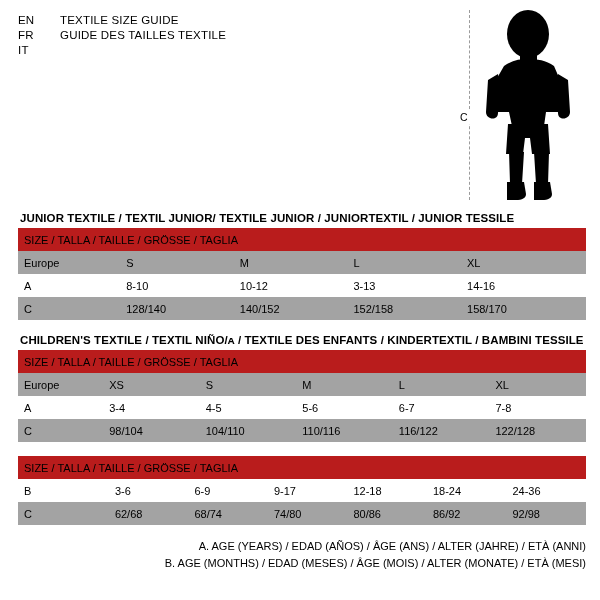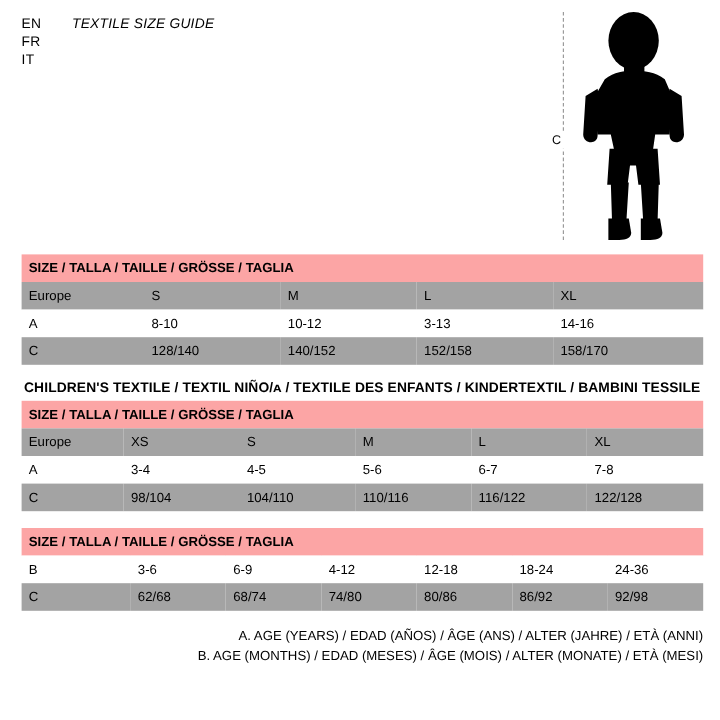--- a/index.html
+++ b/index.html
@@ -37,21 +37,20 @@
     font-size: 11.5px;
     letter-spacing: 0.2px;
   }
   .lang-code {
     width: 42px;
     flex: 0 0 42px;
     font-weight: normal;
   }
   .lang-text {
     flex: 1;
-    font-style: italic;
   }
 
   
   .figure-area {
     position: absolute;
     top: 6px;
     left: 452px;
     width: 140px;
     height: 200px;
   }
@@ -93,22 +92,22 @@
     width: 100%;
     border-collapse: collapse;
     font-size: 11px;
     margin-bottom: 14px;
   }
   table.size-table td {
     padding: 3px 0 3px 6px;
     vertical-align: middle;
   }
   tr.head-row td {
-    background: #fca5a5;
-    font-weight: bold;
+    background: #b91c1c;
+    font-weight: normal;
     color: #000;
     height: 17px;
   }
   tr.gray-row td {
     background: #a3a3a3;
     height: 17px;
   }
   tr.white-row td {
     background: #ffffff;
     height: 17px;
@@ -138,20 +137,21 @@
 
 <div class="page">
 
   <div class="lang-block">
     <div class="lang-row">
       <span class="lang-code">EN</span>
       <span class="lang-text">TEXTILE SIZE GUIDE</span>
     </div>
     <div class="lang-row">
       <span class="lang-code">FR</span>
+      <span class="lang-text">GUIDE DES TAILLES TEXTILE</span>
     </div>
     <div class="lang-row">
       <span class="lang-code">IT</span>
     </div>
   </div>
 
   <div class="figure-area">
     <div class="dash-line"></div>
     <div class="c-label">C</div>
     <svg class="silhouette" width="110" height="198" viewBox="0 0 110 198">
@@ -176,20 +176,21 @@
 
         <path d="M27 174 L44 174 L46 186 C46 190, 42 192, 36 192 L27 192 Z"></path>
 
         <path d="M54 174 L70 174 L72 186 C72 190, 68 192, 62 192 L54 192 Z"></path>
       </g>
     </svg>
   </div>
 
   <div class="tables-wrap">
 
+    <div class="section-title">JUNIOR TEXTILE / TEXTIL JUNIOR/ TEXTILE JUNIOR / JUNIORTEXTIL / JUNIOR TESSILE</div>
     <table class="size-table">
       <tbody>
           <tr class="head-row">
         <td colspan="5">SIZE / TALLA / TAILLE / GRÖSSE / TAGLIA</td>
       </tr>
       <tr class="gray-row">
         <td style="width:18%">Europe</td>
         <td style="width:20%">S</td>
         <td style="width:20%">M</td>
         <td style="width:20%">L</td>
@@ -247,21 +248,21 @@
 
     <table class="size-table">
       <tbody>
           <tr class="head-row">
         <td colspan="7">SIZE / TALLA / TAILLE / GRÖSSE / TAGLIA</td>
       </tr>
       <tr class="white-row">
         <td style="width:16%">B</td>
         <td style="width:14%">3-6</td>
         <td style="width:14%">6-9</td>
-        <td style="width:14%">4-12</td>
+        <td style="width:14%">9-17</td>
         <td style="width:14%">12-18</td>
         <td style="width:14%">18-24</td>
         <td style="width:14%">24-36</td>
       </tr>
       <tr class="gray-row">
         <td>C</td>
         <td>62/68</td>
         <td>68/74</td>
         <td>74/80</td>
         <td>80/86</td>

